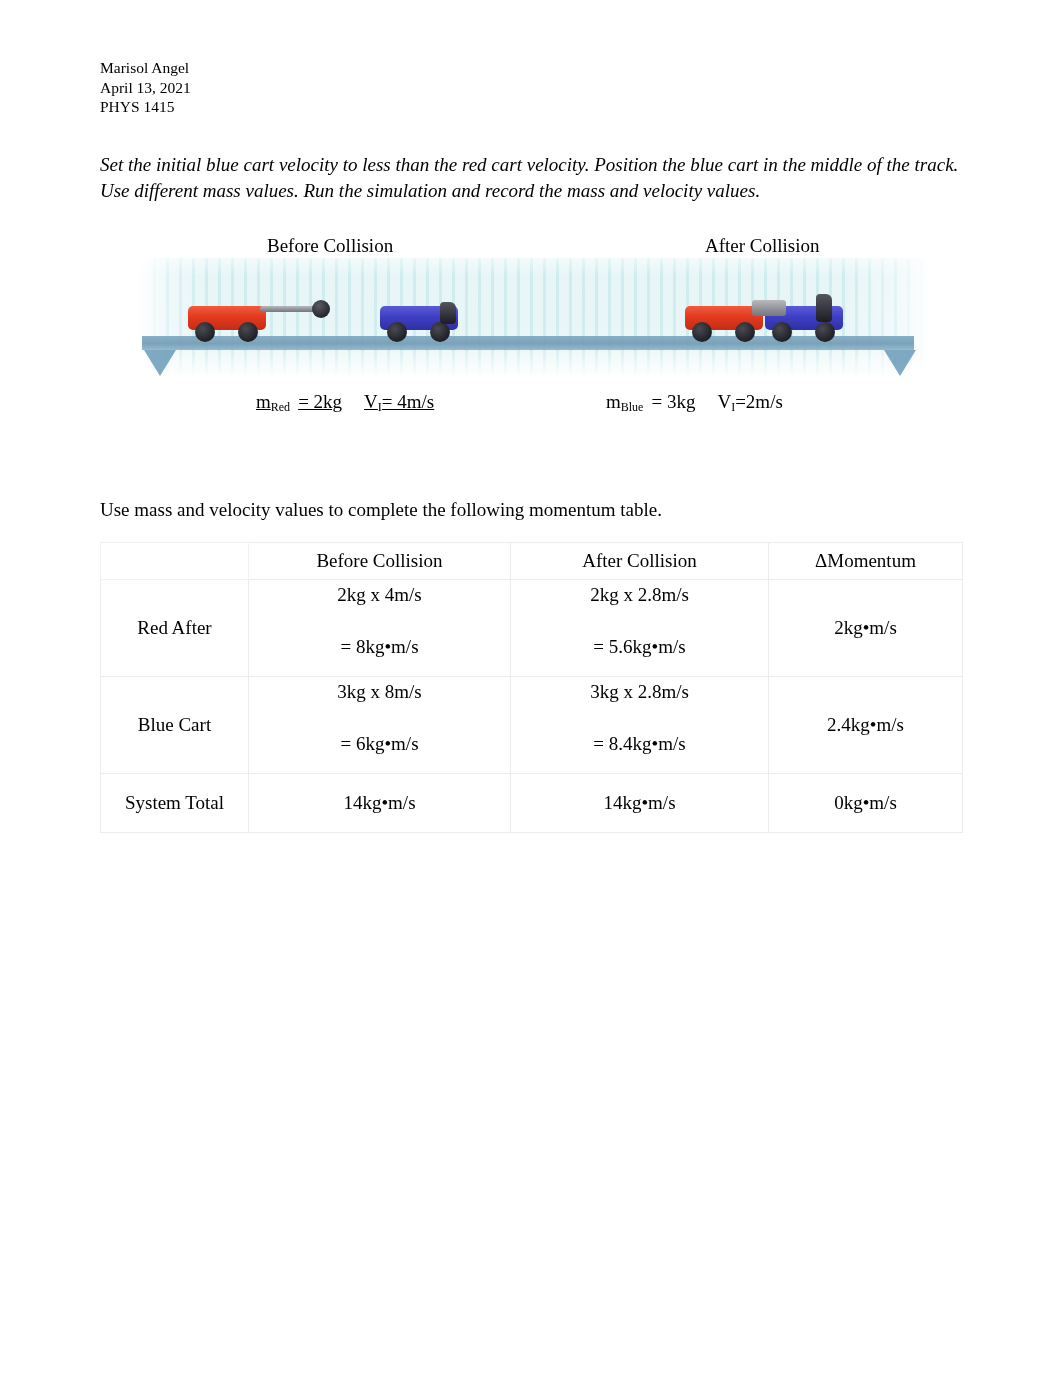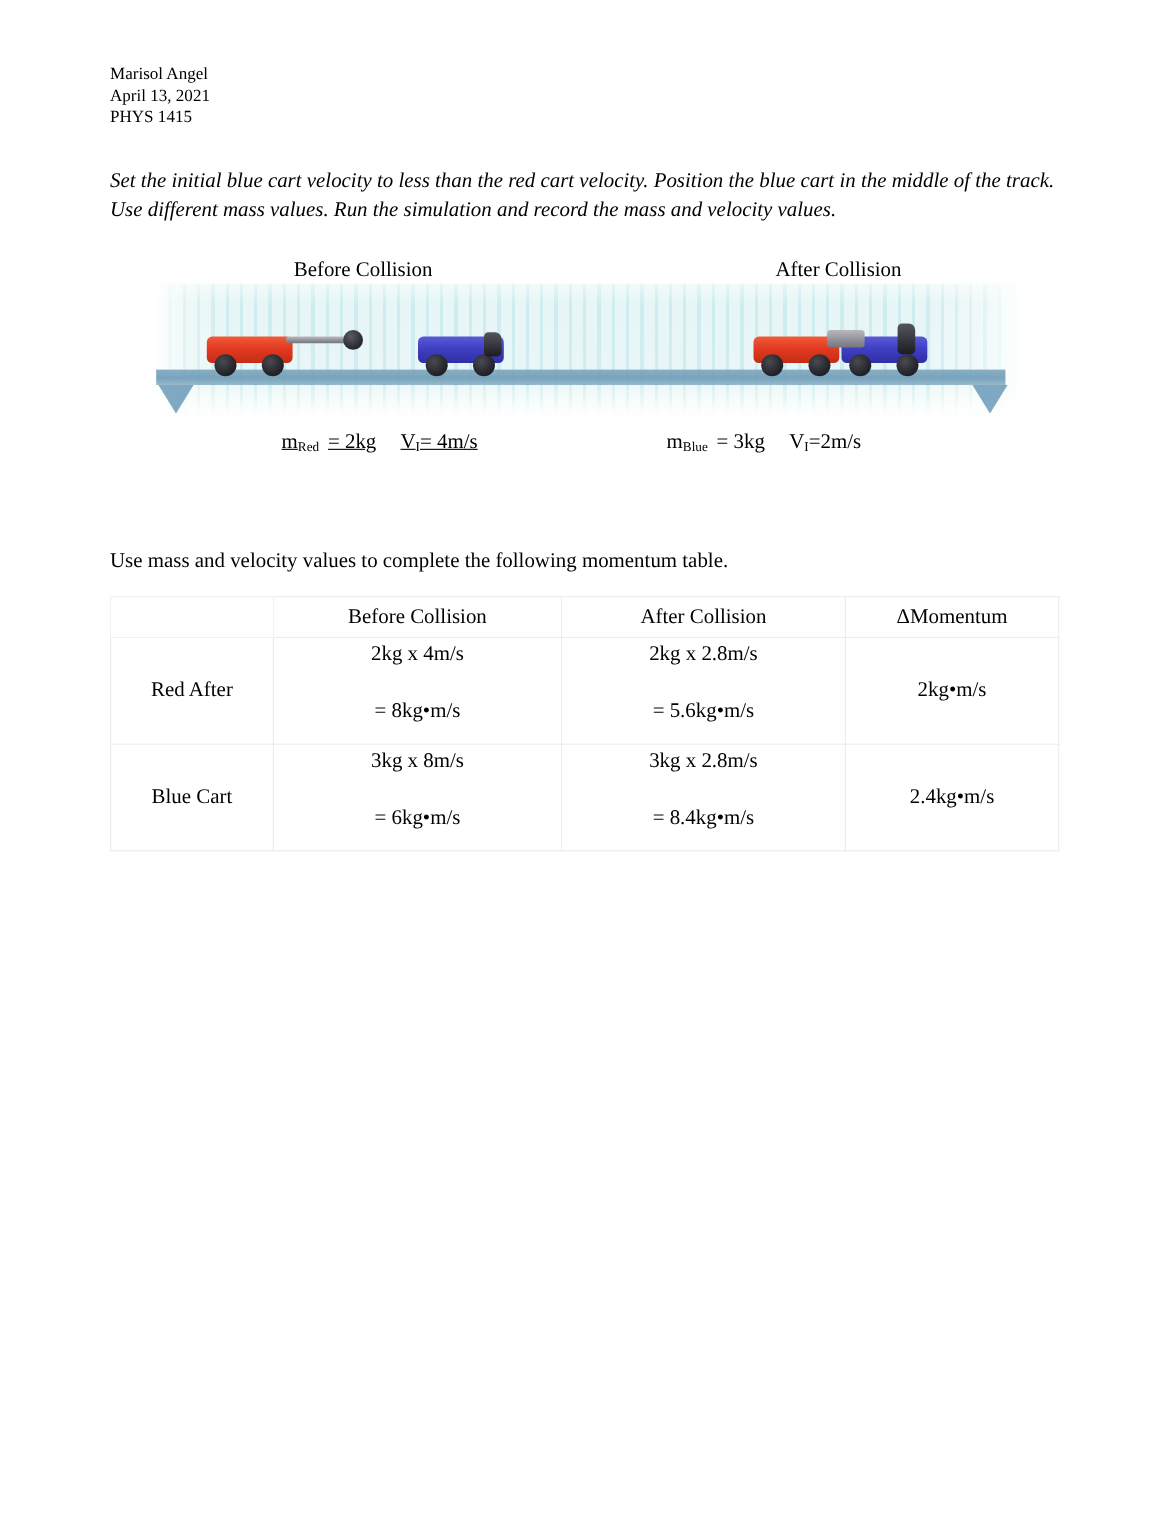--- a/index.html
+++ b/index.html
@@ -343,16 +343,22 @@
         </td>
         <td>
           <span class="calc-wrap">
             <span class="calc-top">3kg x 2.8m/s</span>
             <span class="calc-bottom">= 8.4kg•m/s</span>
           </span>
         </td>
         <td>2.4kg•m/s</td>
       </tr>
 
+      <tr class="total-row">
+        <td>System Total</td>
+        <td>14kg•m/s</td>
+        <td>14kg•m/s</td>
+        <td>0kg•m/s</td>
+      </tr>
     </tbody>
   </table>
 
 </div>
 
 </body></html>

